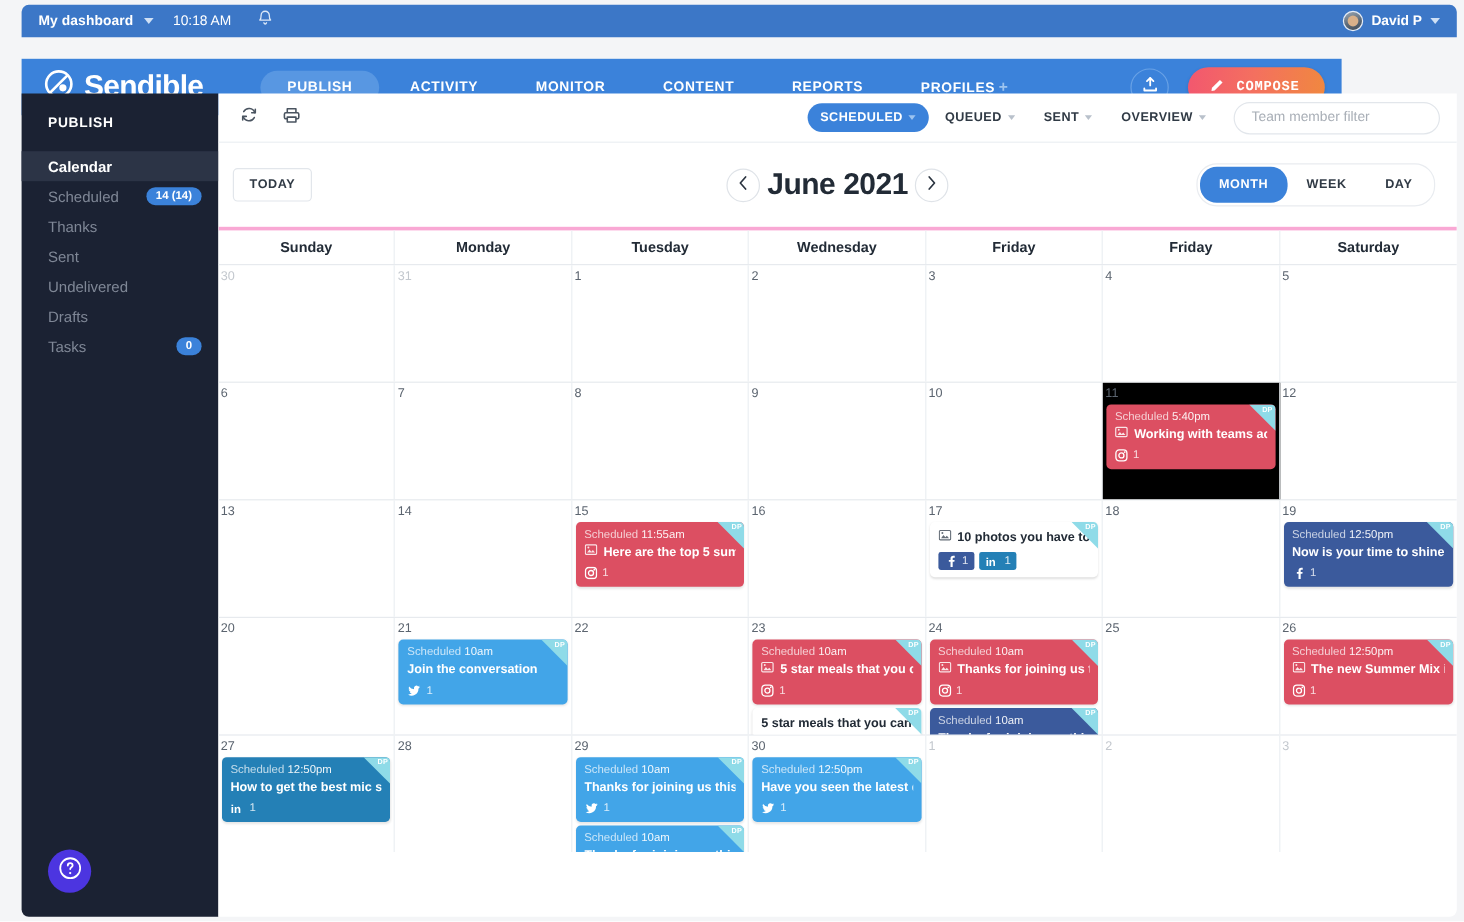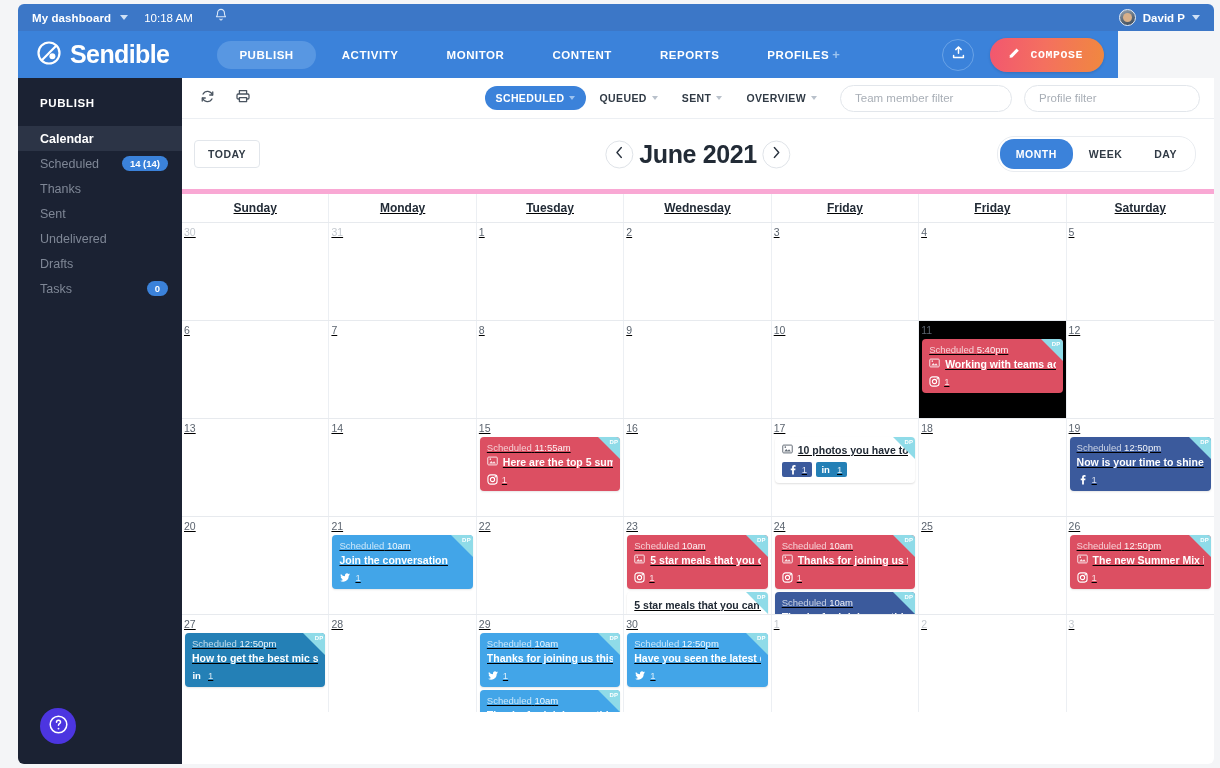--- a/index.html
+++ b/index.html
@@ -44,21 +44,21 @@
   }
   .avatar-sm::after {
     content: ""; position: absolute; left: 3.5px; top: 3px;
     width: 9px; height: 9px; border-radius: 50%;
     background: #d8b08a;
   }
   .ub-user { font-size: 11.5px; font-weight: bold; }
 
   
   .main-header {
-    position: absolute; left: 18px; top: 31px;
+    position: absolute; left: 18px; top: 49px;
     width: 1100px; height: 47px;
     background: #3b82da;
     display: flex; align-items: center;
     padding: 0 14px 0 18px;
   }
   .brand { display: flex; align-items: center; gap: 8px; }
   .brand-mark { display: block; }
   .brand-name {
     font-size: 25px; font-weight: bold; color: #ffffff;
     letter-spacing: -.6px;
@@ -199,21 +199,21 @@
     padding: 2px; background: #fff;
   }
   .view-btn {
     font-size: 10.5px; font-weight: bold; letter-spacing: .5px;
     color: #303a45; padding: 9px 16px; border-radius: 14px;
     cursor: pointer;
   }
   .view-btn.active { background: #3b82da; color: #fff; }
 
   
-  .cal-grid { border-top: 5px solid #f9a8d4; text-decoration: underline; }
+  .cal-grid { border-top: 3px solid #f9a8d4; }
   .dow-row { display: grid; grid-template-columns: repeat(7, 1fr); }
   .dow {
     text-align: center; font-size: 12px; font-weight: bold;
     color: #222b36; padding: 7px 0 7px;
     border-right: 1px solid #eceff3;
   }
   .dow:last-child { border-right: none; }
   .week-row {
     display: grid; grid-template-columns: repeat(7, 1fr);
     border-top: 1px solid #e7eaee;
@@ -416,21 +416,20 @@
         </div>
         <div class="seg">
           <span>SENT</span>
           <span class="sc"></span>
         </div>
         <div class="seg">
           <span>OVERVIEW</span>
           <span class="sc"></span>
         </div>
         <input class="filter-input" type="text" placeholder="Team member filter" style="">
-        <input class="filter-input wide" type="text" placeholder="Profile filter" style="">
       </div>
     </div>
 
     <div class="cal-toolbar">
       <div class="today-btn">TODAY</div>
       <div class="cal-center">
         <div class="nav-circle">
           <span>
             <svg width="8" height="12" viewBox="0 0 8 12" fill="none">
                 <path d="M6 1 1.6 6 6 11" stroke="#2b3440" stroke-width="1.4" stroke-linecap="round" stroke-linejoin="round"></path>

